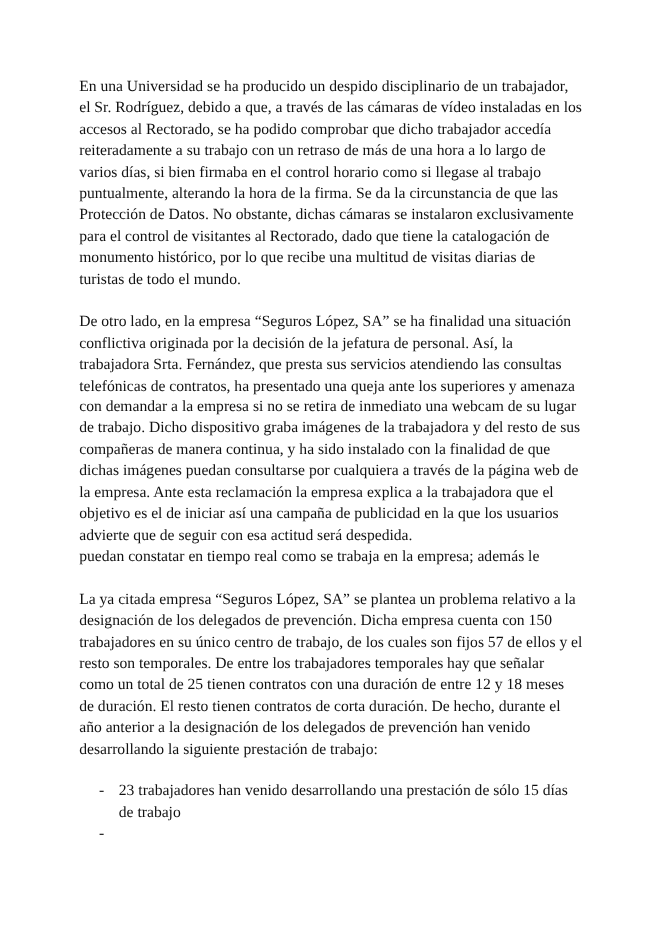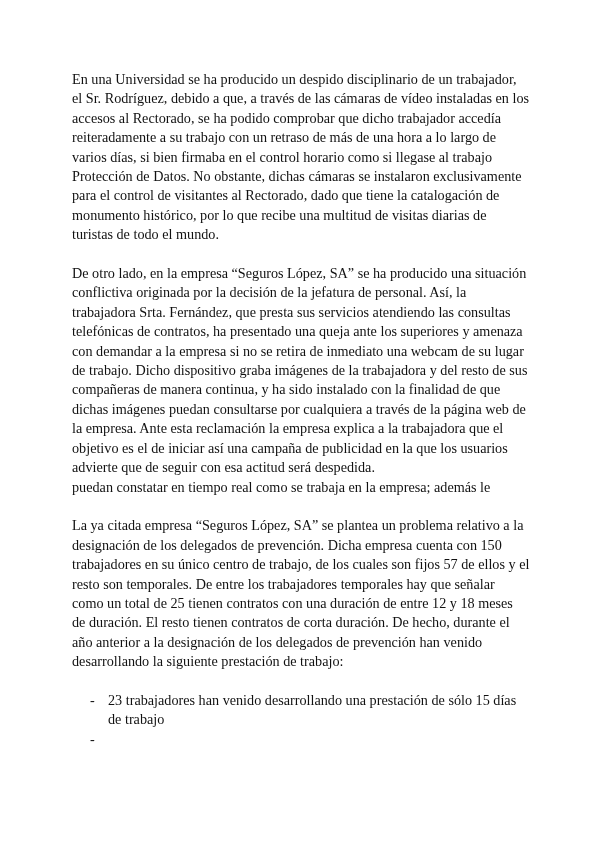--- a/index.html
+++ b/index.html
@@ -65,28 +65,29 @@
 
 <div class="page">
   <div class="content">
 
     <p class="para">
       <span class="line">En una Universidad se ha producido un despido disciplinario de un trabajador,</span>
       <span class="line">el Sr. Rodríguez, debido a que, a través de las cámaras de vídeo instaladas en los</span>
       <span class="line">accesos al Rectorado, se ha podido comprobar que dicho trabajador accedía</span>
       <span class="line">reiteradamente a su trabajo con un retraso de más de una hora a lo largo de</span>
       <span class="line">varios días, si bien firmaba en el control horario como si llegase al trabajo</span>
+      <span class="line">puntualmente, alterando la hora de la firma. Se da la circunstancia de que las</span>
       <span class="line">Protección de Datos. No obstante, dichas cámaras se instalaron exclusivamente</span>
       <span class="line">para el control de visitantes al Rectorado, dado que tiene la catalogación de</span>
       <span class="line">monumento histórico, por lo que recibe una multitud de visitas diarias de</span>
       <span class="line">turistas de todo el mundo.</span>
     </p>
 
     <p class="para">
-      <span class="line">De otro lado, en la empresa “Seguros López, SA” se ha producido una situación</span>
+      <span class="line">De otro lado, en la empresa “Seguros López, SA” se ha finalidad una situación</span>
       <span class="line">conflictiva originada por la decisión de la jefatura de personal. Así, la</span>
       <span class="line">trabajadora Srta. Fernández, que presta sus servicios atendiendo las consultas</span>
       <span class="line">telefónicas de contratos, ha presentado una queja ante los superiores y amenaza</span>
       <span class="line">con demandar a la empresa si no se retira de inmediato una webcam de su lugar</span>
       <span class="line">de trabajo. Dicho dispositivo graba imágenes de la trabajadora y del resto de sus</span>
       <span class="line">compañeras de manera continua, y ha sido instalado con la finalidad de que</span>
       <span class="line">dichas imágenes puedan consultarse por cualquiera a través de la página web de</span>
       <span class="line">la empresa. Ante esta reclamación la empresa explica a la trabajadora que el</span>
       <span class="line">objetivo es el de iniciar así una campaña de publicidad en la que los usuarios</span>
       <span class="line">advierte que de seguir con esa actitud será despedida.</span>

